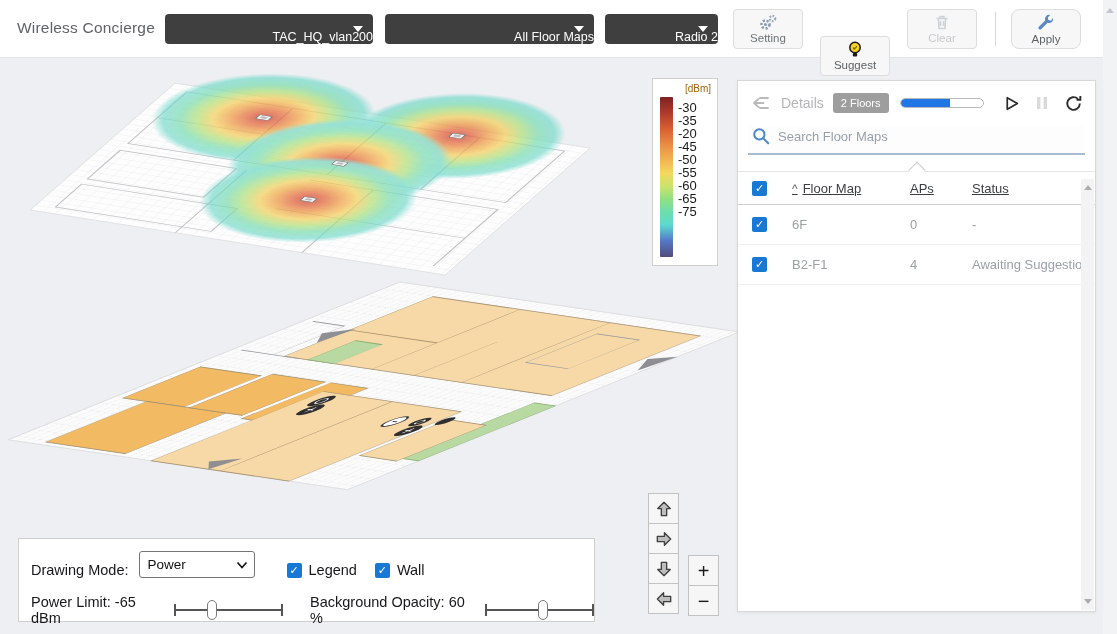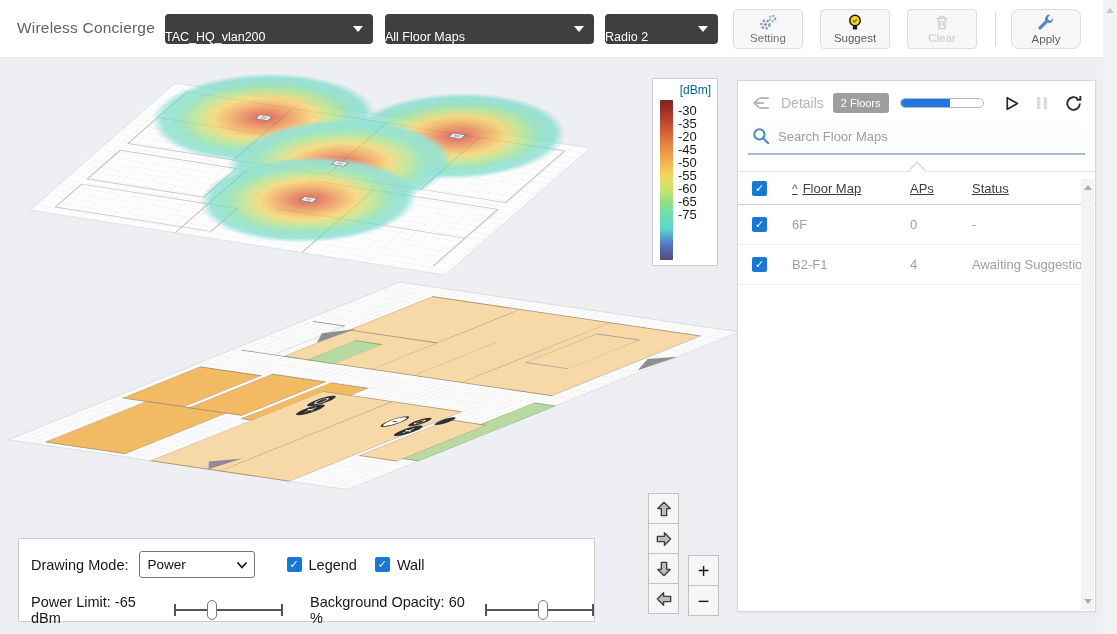--- a/index.html
+++ b/index.html
@@ -2,40 +2,40 @@
 <html><head>
 <meta charset="utf-8">
 <style>
   * { margin:0; padding:0; box-sizing:border-box; }
   html,body { width:1117px; height:634px; overflow:hidden; font-family:"Liberation Sans", sans-serif; background:#edeff2; }
 
   
   .topbar { position:absolute; left:0; top:0; width:1117px; height:58px; background:#ffffff; border-bottom:1px solid #e2e4e7; z-index:30; }
   .app-title { position:absolute; left:17px; top:19px; font-size:15.5px; color:#5f6368; letter-spacing:.2px; }
   .dk-select { position:absolute; top:14px; height:30px; background:#3f3f3f; border-radius:4px; color:#fff; display:flex; align-items:center; justify-content:center; font-size:12.5px; cursor:pointer; }
-  .dk-select .lbl { flex:1; text-align:left;margin-top:16px; }
+  .dk-select .lbl { flex:1; text-align:right;margin-top:16px; }
   .dk-caret { position:absolute; right:10px; top:12px; width:0; height:0; border-left:5px solid transparent; border-right:5px solid transparent; border-top:6px solid #ffffff; }
   #sel-network { left:165px; width:208px; }
   #sel-floormaps { left:385px; width:209px; }
   #sel-radio { left:605px; width:113px; }
   .tb-btn { position:absolute; top:9px; width:70px; height:40px; background:#f7f7f7; border:1px solid #dddddd; border-radius:4px; display:flex; flex-direction:column; align-items:center; justify-content:center; gap:1px; cursor:pointer; }
   .tb-btn .blabel { font-size:11.5px; color:#6f7478; }
   .tb-btn.disabled .blabel { color:#c7cacd; }
-  #btn-setting { left:733px; } #btn-suggest { left:820px; } #btn-clear { left:907px; } #btn-apply { left:1011px;border-radius:8px; }
+  #btn-setting { left:733px; } #btn-suggest { left:820px;margin-top:27px; } #btn-clear { left:907px; } #btn-apply { left:1011px;border-radius:8px; }
   .tb-divider { position:absolute; left:995px; top:12px; width:1px; height:34px; background:#d8d8d8; }
   .page-scroll { position:absolute; right:0; top:0; width:14px; height:634px; background:#f2f3f5; z-index:40; }
   .page-scroll .up { position:absolute; top:8px; left:3px; width:0; height:0; border-left:4px solid transparent; border-right:4px solid transparent; border-bottom:5px solid #c2c6cc; }
 
   
   .map-area { position:absolute; left:0; top:58px; width:1117px; height:576px; background:#edeff2; }
   svg.maps { position:absolute; left:0; top:0; }
 
   
   .legend { position:absolute; left:652px; top:20px; width:66px; height:188px; background:#ffffff; border:1px solid #cfcfcf; padding:4px 6px 8px 7px; z-index:10; }
-  .legend .ltitle { font-size:12px; color:#0369a1; text-align:right; margin-bottom:3px; }
+  .legend .ltitle { font-size:10px; color:#a16207; text-align:right; margin-bottom:3px; }
   .legend .lbody { display:flex; gap:5px; height:160px; }
   .legend .lbar { width:13px; height:160px; border-radius:1px;
      background:linear-gradient(to bottom,#7e2222 0%,#b03a2a 10%,#d95f33 20%,#eb8d44 30%,#f2b753 40%,#f2d95e 48%,#c9e36c 56%,#8fe083 64%,#6cdfae 72%,#5cd9d0 80%,#5577c8 90%,#514d79 100%); }
   .legend .lticks { display:flex; flex-direction:column; justify-content:flex-start; padding:4px 0 10px 0; }
   .legend .lticks span { font-size:13px; color:#1a1a1a; line-height:1; }
 
   
   .panel { position:absolute; left:737px; top:22px; width:359px; height:532px; background:#ffffff; border:1px solid #d6d8da; box-shadow:0 1px 3px rgba(0,0,0,.06); z-index:20; }
   .panel-head { display:flex; align-items:center; gap:9px; padding:12px 12px 8px 12px; }
   .details-lbl { font-size:14px; color:#b4b6b8; }
@@ -54,21 +54,21 @@
   .sortc { color:#5b5f63; margin-right:5px; font-size:12px; }
   .fbody .frow { height:40px; border-bottom:1px solid #efefef; font-size:13px; color:#9aa0a6; background:#fff; cursor:pointer; }
   .cb { width:15px; height:15px; background:#1878d4; border-radius:2px; display:flex; align-items:center; justify-content:center; cursor:pointer; }
   .cb::after { content:"\2713"; color:#fff; font-size:11px; font-family:"DejaVu Sans",sans-serif; line-height:1; }
   .panel-scroll { position:absolute; right:1px; top:98px; width:13px; bottom:1px; background:#f3f3f3; }
   .panel-scroll .sup { position:absolute; top:6px; left:2.5px; width:0; height:0; border-left:4px solid transparent; border-right:4px solid transparent; border-bottom:5px solid #a9adb2; }
   .panel-scroll .sdn { position:absolute; bottom:6px; left:2.5px; width:0; height:0; border-left:4px solid transparent; border-right:4px solid transparent; border-top:5px solid #a9adb2; }
 
   
   .controls { position:absolute; left:18px; top:480px; width:577px; height:84px; background:#ffffff; border:1px solid #cfcfcf; z-index:15; }
-  .crow1 { display:flex; align-items:center; gap:10px; padding:12px 0 0 12px; }
+  .crow1 { display:flex; align-items:flex-end; gap:10px; padding:12px 0 0 12px; }
   .clabel { font-size:14.5px; color:#16181a; }
   .mode-select { position:relative; width:116px; height:27px; border:1px solid #767676; border-radius:3px; background:#fff; display:flex; align-items:center; padding-left:8px; font-size:13.5px; color:#111; cursor:pointer; margin-right:14px; }
   .mode-select svg { position:absolute; right:6px; top:8px; }
   .ckgroup { display:flex; align-items:center; gap:7px; margin-left:8px; cursor:pointer; }
   .crow2 { display:flex; align-items:center; padding:16px 0 0 12px; }
   .slider { position:relative; width:112px; height:22px; margin-left:8px; cursor:pointer; }
   .slider .track { position:absolute; left:0; right:0; top:10px; height:2px; background:#555; }
   .slider .tickL, .slider .tickR { position:absolute; top:5px; width:2px; height:12px; background:#555; }
   .slider .tickL { left:0; } .slider .tickR { right:0; }
   .slider .thumb { position:absolute; top:1px; width:10px; height:20px; background:#fdfdfd; border:1px solid #7a7a7a; border-radius:5px; transform:translateX(-50%); }

